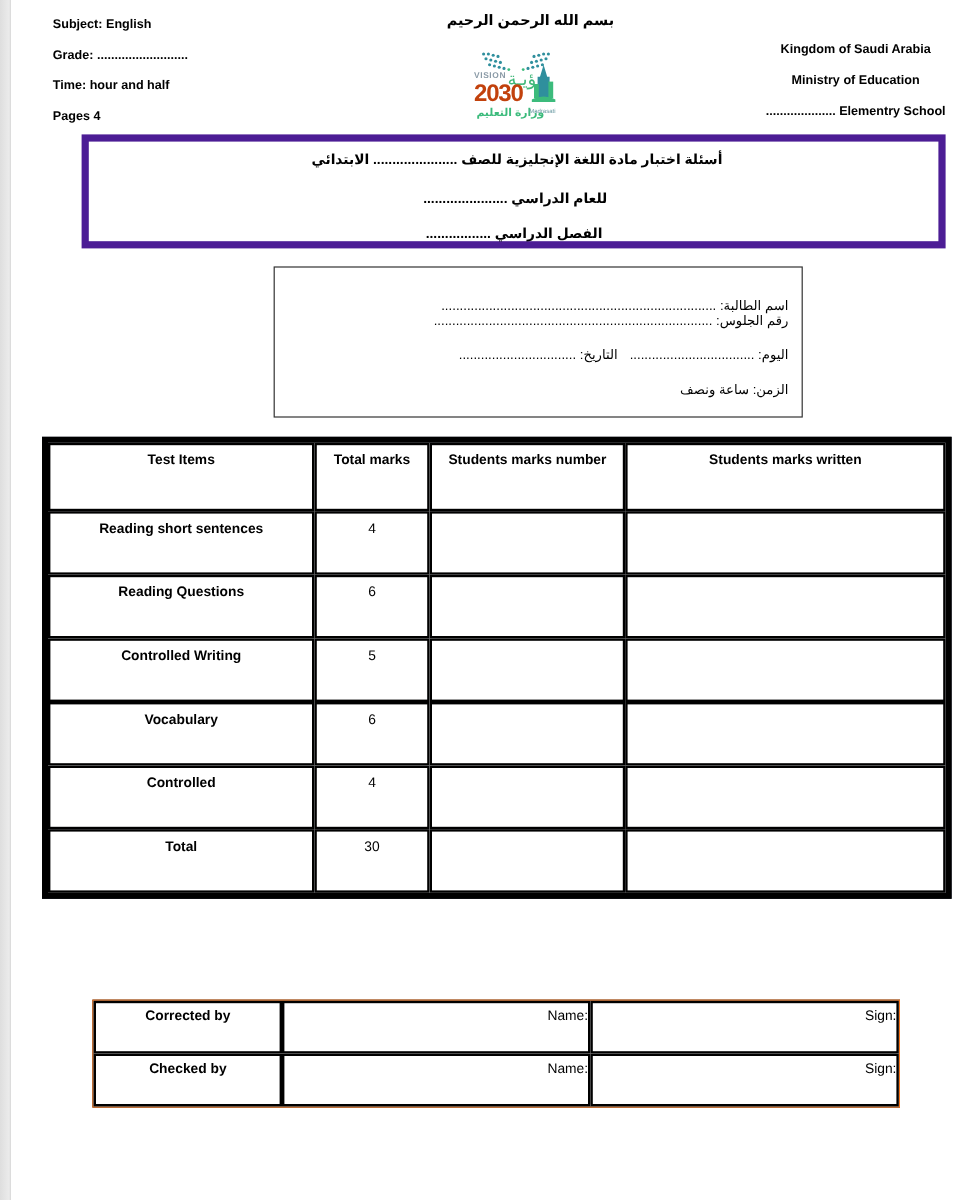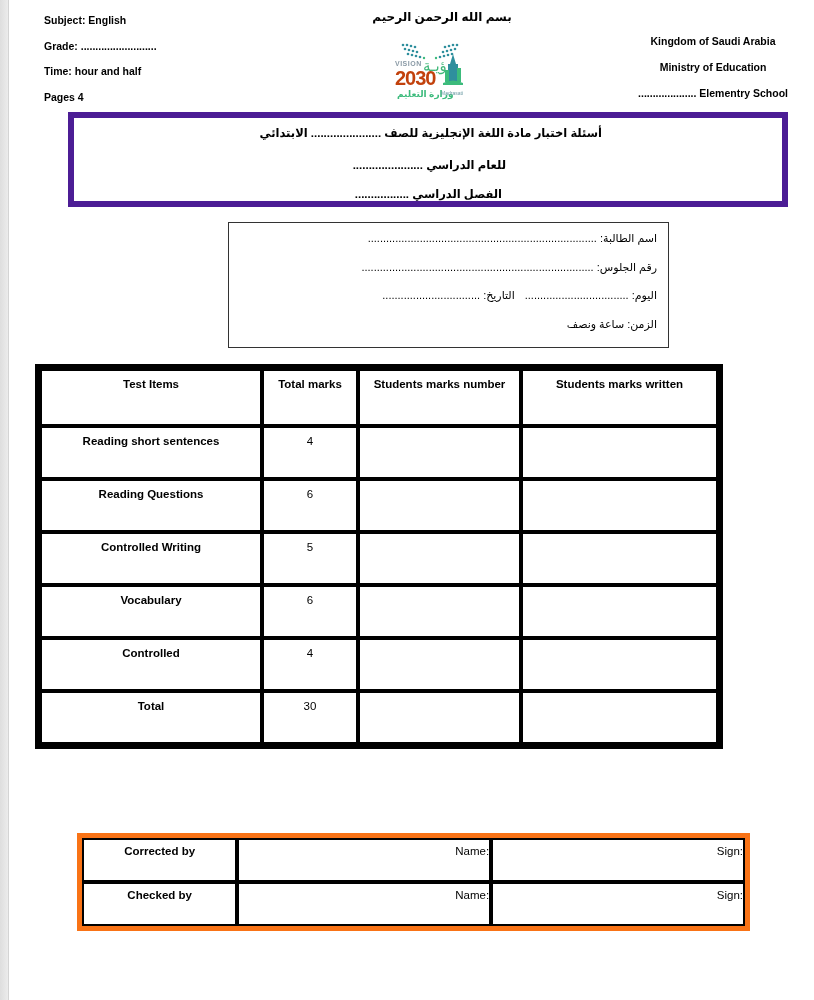--- a/index.html
+++ b/index.html
@@ -22,36 +22,36 @@
   .logo .moe { position: absolute; top: 49px; left: 4px; font-size: 9px; color: #3cbb7c; font-weight: bold; direction: rtl; }
   .logo .madrasati { position: absolute; top: 50px; left: 48px; font-size: 5px; color: #6a9aa3; }
 
   .exam-box { position: absolute; left: 68px; top: 112px; width: 720px; height: 95px; border: 6px solid #4c1d95; direction: rtl; font-weight: bold; font-size: 11.5px; }
   .exam-box .l1 { position: absolute; top: 8px; right: 180px; }
   .exam-box .l2 { position: absolute; top: 40px; right: 276px; }
   .exam-box .l3 { position: absolute; top: 69px; right: 280px; }
 
   .student-box { position: absolute; left: 228px; top: 222px; width: 441px; height: 126px; border: 1.5px solid #333; direction: rtl; font-size: 11px; }
   .student-box .line { position: absolute; right: 11px; white-space: nowrap; }
-  .student-box .s1 { top: 9px; }
+  .student-box .s1 { top: 25px; }
   .student-box .s2 { top: 38px; }
   .student-box .s3 { top: 66px; }
   .student-box .s4 { top: 95px; }
   .student-box .gap { display: inline-block; width: 10px; }
 
-  table.marks { position: absolute; left: 35px; top: 364px; width: 688px; border-collapse: separate; border-spacing: 0; border: 5px solid #000; background: #0f172a; }
+  table.marks { position: absolute; left: 35px; top: 364px; width: 758px; border-collapse: separate; border-spacing: 0; border: 5px solid #000; background: #0f172a; }
   table.marks td { background: #fff; vertical-align: top; text-align: center; font-size: 11.5px; font-weight: bold; padding-top: 7px; border: 2px solid #000; }
   table.marks td.cell-num { font-weight: normal; }
   table.marks tr { height: 53px; }
   table.marks tr.hdr-row { height: 57px; }
   table.marks td.c1 { width: 222px; }
   table.marks td.c2 { width: 96px; }
   table.marks td.c3 { width: 163px; }
 
-  table.sign { position: absolute; left: 77px; top: 833px; width: 673px; border-collapse: separate; border-spacing: 0; border: 5px solid #f97316; background: #000; }
+  table.sign { position: absolute; left: 77px; top: 833px; width: 673px; border-collapse: separate; border-spacing: 0; border: 1px solid #f97316; background: #000; }
   table.sign td { background: #fff; vertical-align: top; font-size: 11.5px; padding-top: 5px; border: 2px solid #000; height: 44px; }
   table.sign td.role { font-weight: bold; text-align: center; width: 145px; }
   table.sign td.field { text-align: right; padding-left: 4px; width: 237px; margin-left: 24px; }
 </style>
 </head>
 <body>
 
 <div class="left-strip"></div>
 
 <div class="hdr-left">

